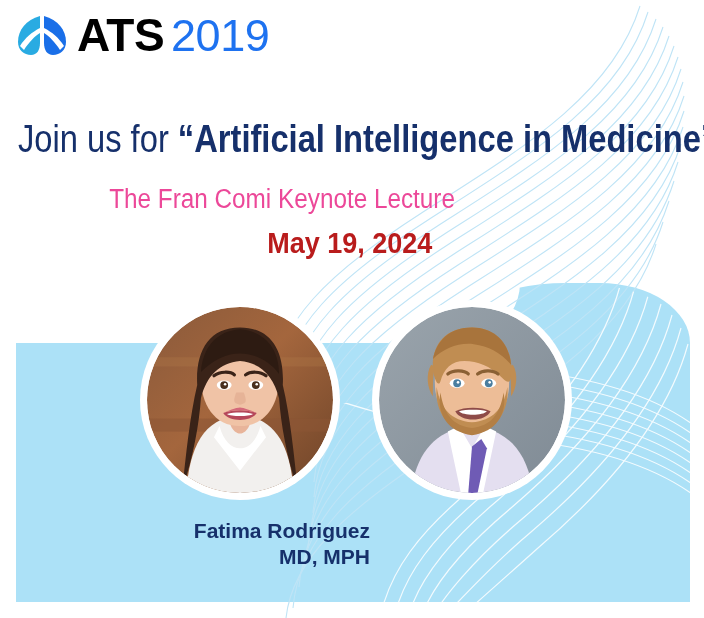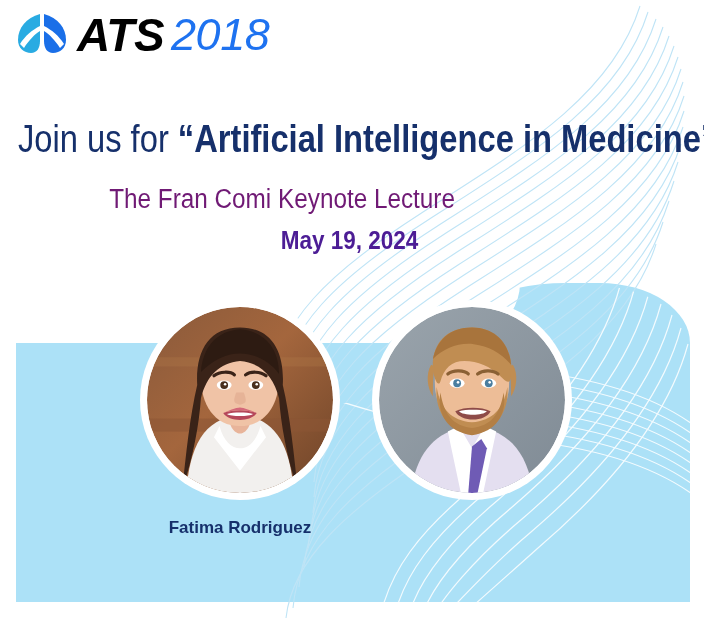--- a/index.html
+++ b/index.html
@@ -58,21 +58,21 @@
     height: 618px;
     pointer-events: none;
   }
 
   
   .logo {
     position: absolute;
     left: 16px;
     top: 12px;
     display: flex;
-    font-style: italic;
+    align-items: center;
   }
   .logo-mark { display: block; }
   .logo-word {
     margin-left: 9px;
     font-family: "Liberation Sans", sans-serif;
     font-weight: bold;
     font-size: 46px;
     letter-spacing: -0.5px;
     color: #000000;
     line-height: 1;
@@ -104,35 +104,35 @@
   }
   .headline .light { font-weight: normal; }
   .headline .bold  { font-weight: bold; }
 
   .subtitle {
     position: absolute;
     left: 0;
     top: 184px;
     width: 564px;
     text-align: center;
-    color: #701a75;
+    color: #ec4899;
     font-size: 27px;
     font-weight: normal;
     font-family: "Liberation Sans", sans-serif;
   }
   .subtitle-inner { display: inline-block; transform: scaleX(0.9); }
 
   .date {
     position: absolute;
     left: 0;
     top: 226px;
     width: 699px;
     text-align: center;
-    color: #4c1d95;
-    font-size: 25px;
+    color: #b91c1c;
+    font-size: 30px;
     font-weight: bold;
     font-family: "Liberation Sans", sans-serif;
   }
   .date-inner { display: inline-block; transform: scaleX(0.9); }
 
   
   .speaker { position: absolute; }
   .speaker .ring {
     width: 200px;
     height: 200px;
@@ -147,24 +147,24 @@
     border-radius: 50%;
     overflow: hidden;
     position: relative;
   }
   .speaker-left  { left: 140px; top: 300px; }
   .speaker-right { left: 372px; top: 300px; }
 
   .caption {
     position: absolute;
     width: 260px;
-    text-align: center;
+    text-align: right;
     color: #16306b;
     font-weight: bold;
-    font-size: 17px;
+    font-size: 21px;
     line-height: 1.22;
     font-family: "Liberation Sans", sans-serif;
   }
   .caption-left  { left: 110px; top: 518px; }
   .caption-right { left: 342px; top: 518px; }
   .caption .nm { display: block; }
   .caption .dg { display: block; }
 </style>
 </head>
 <body>
@@ -226,21 +226,21 @@
   </svg>
 
   <div class="logo">
     <svg class="logo-mark" width="52" height="42" viewBox="0 0 52 42">
       <path d="M24 2 C 10 6 2 16 2 28 C 2 36 8 41 15 41 C 21 41 24 36 24 29 Z" fill="#29abe2"></path>
       <path d="M28 2 C 42 6 50 16 50 28 C 50 36 44 41 37 41 C 31 41 28 36 28 29 Z" fill="#1a6fe8"></path>
       <path d="M24 14 C 16 18 9 24 4 32 L 8 36 C 13 28 19 22 24 19 Z" fill="#ffffff"></path>
       <path d="M28 14 C 36 18 43 24 48 32 L 44 36 C 39 28 33 22 28 19 Z" fill="#ffffff"></path>
     </svg>
     <span class="logo-word">ATS</span>
-    <span class="logo-year">2018</span>
+    <span class="logo-year">2019</span>
   </div>
 
   <div class="headline">
     <span class="light">Join us for </span><span class="bold">“Artificial Intelligence in Medicine”</span>
   </div>
 
   <div class="subtitle">
     <span class="subtitle-inner">The Fran Comi Keynote Lecture</span>
   </div>
 
@@ -327,17 +327,18 @@
             <path d="M82 112 C 92 107 110 107 120 112 C 114 124 88 124 82 112 Z" fill="#8e4b48"></path>
             <path d="M86 112 C 94 110 108 110 116 112 C 112 117 90 117 86 112 Z" fill="#ffffff"></path>
           </g>
         </svg>
       </div>
     </div>
   </div>
 
   <div class="caption caption-left">
     <span class="nm">Fatima Rodriguez</span>
+    <span class="dg">MD, MPH</span>
   </div>
   <div class="caption caption-right">
   </div>
 
 </div>
 
 </body></html>

